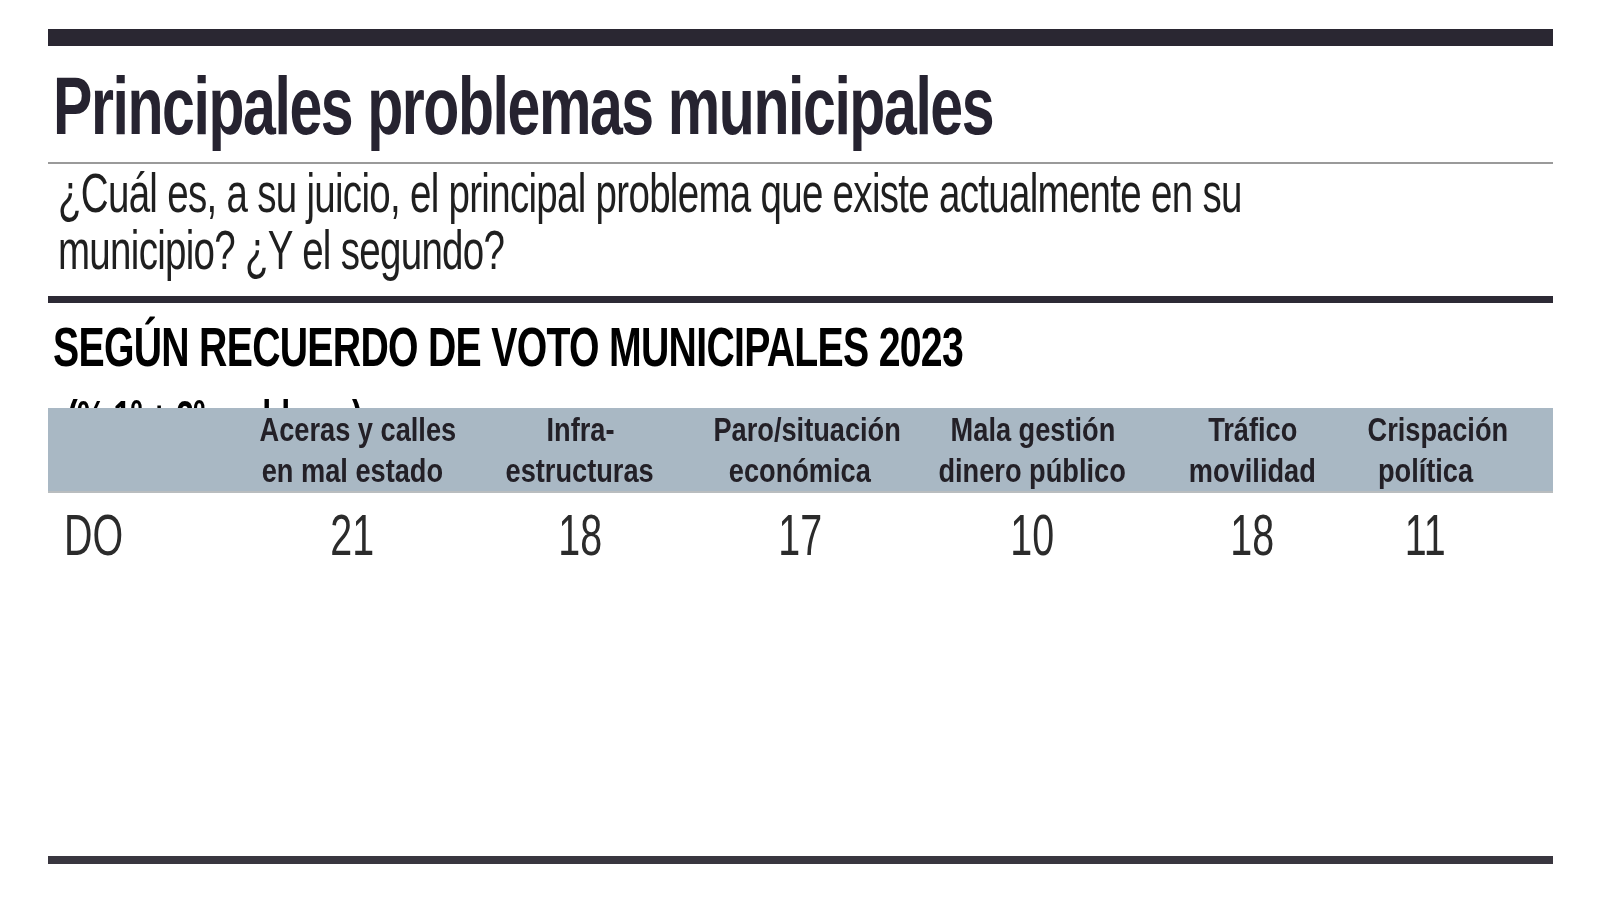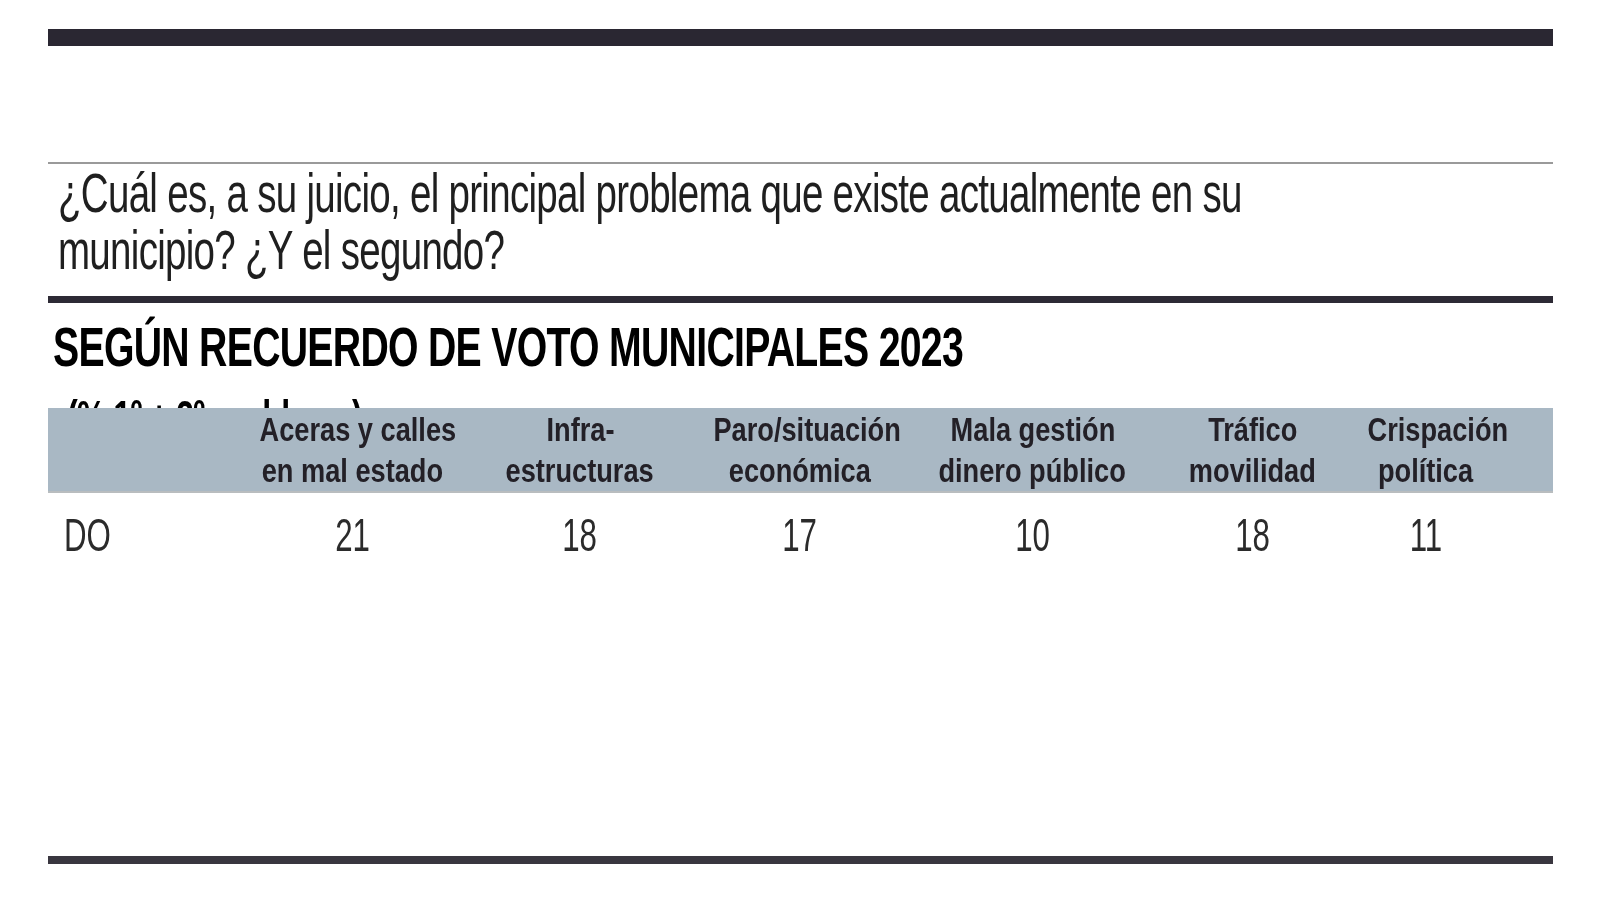--- a/index.html
+++ b/index.html
@@ -36,41 +36,44 @@
     border-collapse:collapse;table-layout:fixed;
   }
   table.results thead tr{height:84px;background:#a9b8c4;}
   table.results th{
     padding:0;text-align:center;vertical-align:middle;
     font-size:34px;line-height:41px;font-weight:bold;color:#232027;
   }
   table.results th .cx{transform:scaleX(0.80);transform-origin:center;}
   table.results td{
     padding:0;text-align:center;vertical-align:middle;
-    font-size:46px;line-height:1;color:#2b2b2b;
+    font-size:58px;line-height:1;color:#2b2b2b;
   }
   table.results td .cx{transform:scaleX(0.68);transform-origin:center;}
   table.results td.party{text-align:left;padding-left:16px;}
   table.results td.party .cx{transform-origin:left center;}
   table.results th.lastcol,table.results td.lastcol{padding-right:52px;}
 
   table.results tbody tr{height:64px;}
   table.results tbody tr.first{height:85px;border-top:2px solid #b9bdbf;}
   table.results tbody tr.last{height:62px;}
   table.results tbody tr + tr{border-top:2px dotted #2e2e2e;}
 
   .bottomrule{position:absolute;left:0;top:856px;width:100%;height:8px;background:#39363f;}
 </style>
 </head>
 <body>
 
 <div class="wrap">
 
   <div class="topbar"></div>
 
+  <div class="title">
+    <span class="cx">Principales problemas municipales</span>
+  </div>
 
   <div class="thinrule"></div>
 
   <div class="question">
     <div class="qline"><span class="cx">¿Cuál es, a su juicio, el principal problema que existe actualmente en su</span></div>
     <div class="qline"><span class="cx">municipio? ¿Y el segundo?</span></div>
   </div>
 
   <div class="thickrule"></div>
 

